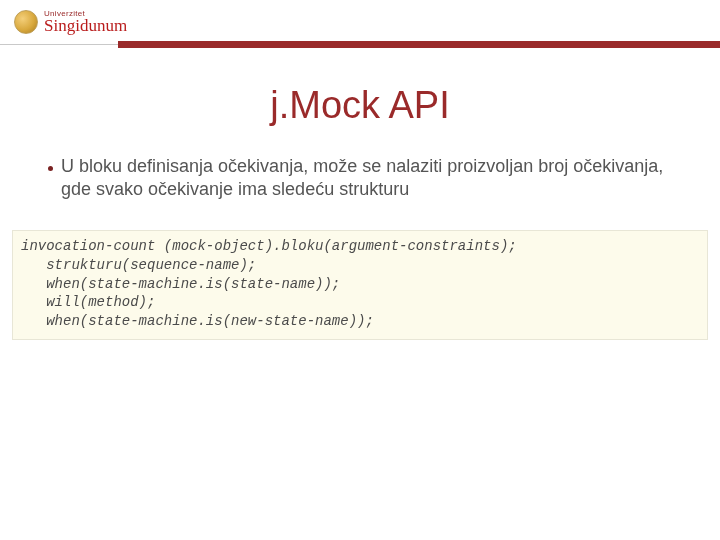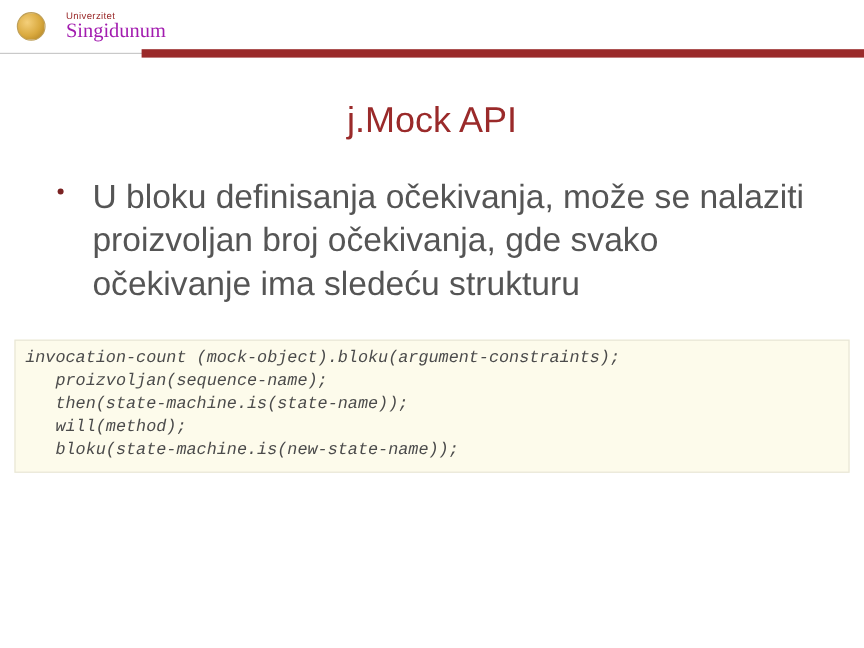--- a/index.html
+++ b/index.html
@@ -15,39 +15,39 @@
     width: 100%;
     height: 56px;
     position: relative;
   }
   .logo-area {
     position: absolute;
     top: 10px;
     left: 14px;
     display: flex;
     align-items: center;
-    gap: 17px;
+    gap: 6px;
   }
   .logo-circle {
     width: 24px;
     height: 24px;
     border-radius: 50%;
     background: radial-gradient(circle at 35% 35%, #f4cf7a 0%, #d9a93e 55%, #a97b1f 100%);
     border: 1px solid #bfa05a;
   }
   .logo-texts { line-height: 1; }
   .logo-sub {
     font-size: 8px;
     color: #9a2a2a;
     letter-spacing: 0.3px;
     display: block;
   }
   .logo-main {
     font-size: 17px;
-    color: #a21caf;
+    color: #b91c1c;
     font-family: Georgia, 'Times New Roman', serif;
     font-weight: 500;
     display: block;
     margin-top: -1px;
   }
   .header-line {
     position: absolute;
     left: 0;
     right: 0;
     top: 44px;
@@ -61,33 +61,33 @@
     position: absolute;
     left: 118px;
     right: 0;
     top: -3px;
     height: 7px;
     background: #9a2a2a;
   }
   .title {
     text-align: center;
     margin-top: 28px;
-    font-size: 30px;
+    font-size: 38px;
     color: #9a2a2a;
     font-weight: 400;
   }
   .body-content {
     margin: 28px 38px 0 38px;
   }
   .bullet-item {
     display: flex;
     align-items: flex-start;
-    gap: 24px;
+    gap: 8px;
     color: #555555;
-    font-size: 28px;
+    font-size: 18px;
     line-height: 1.3;
   }
   .bullet-dot {
     width: 5px;
     height: 5px;
     min-width: 5px;
     background: #7a2222;
     border-radius: 50%;
     margin-top: 11px;
     margin-left: 10px;
@@ -125,16 +125,16 @@
 <h1 class="title">j.Mock API</h1>
 
 <div class="body-content">
   <div class="bullet-item">
     <span class="bullet-dot"></span>
     <span>U bloku definisanja očekivanja, može se nalaziti proizvoljan broj očekivanja, gde svako očekivanje ima sledeću strukturu</span>
   </div>
 </div>
 
 <div class="code-block"><span>invocation-count (mock-object).bloku(argument-constraints);</span>
-<span>   proizvoljan(sequence-name);</span>
-<span>   then(state-machine.is(state-name));</span>
+<span>   strukturu(sequence-name);</span>
+<span>   when(state-machine.is(state-name));</span>
 <span>   will(method);</span>
-<span>   bloku(state-machine.is(new-state-name));</span></div>
+<span>   when(state-machine.is(new-state-name));</span></div>
 
 </body></html>

